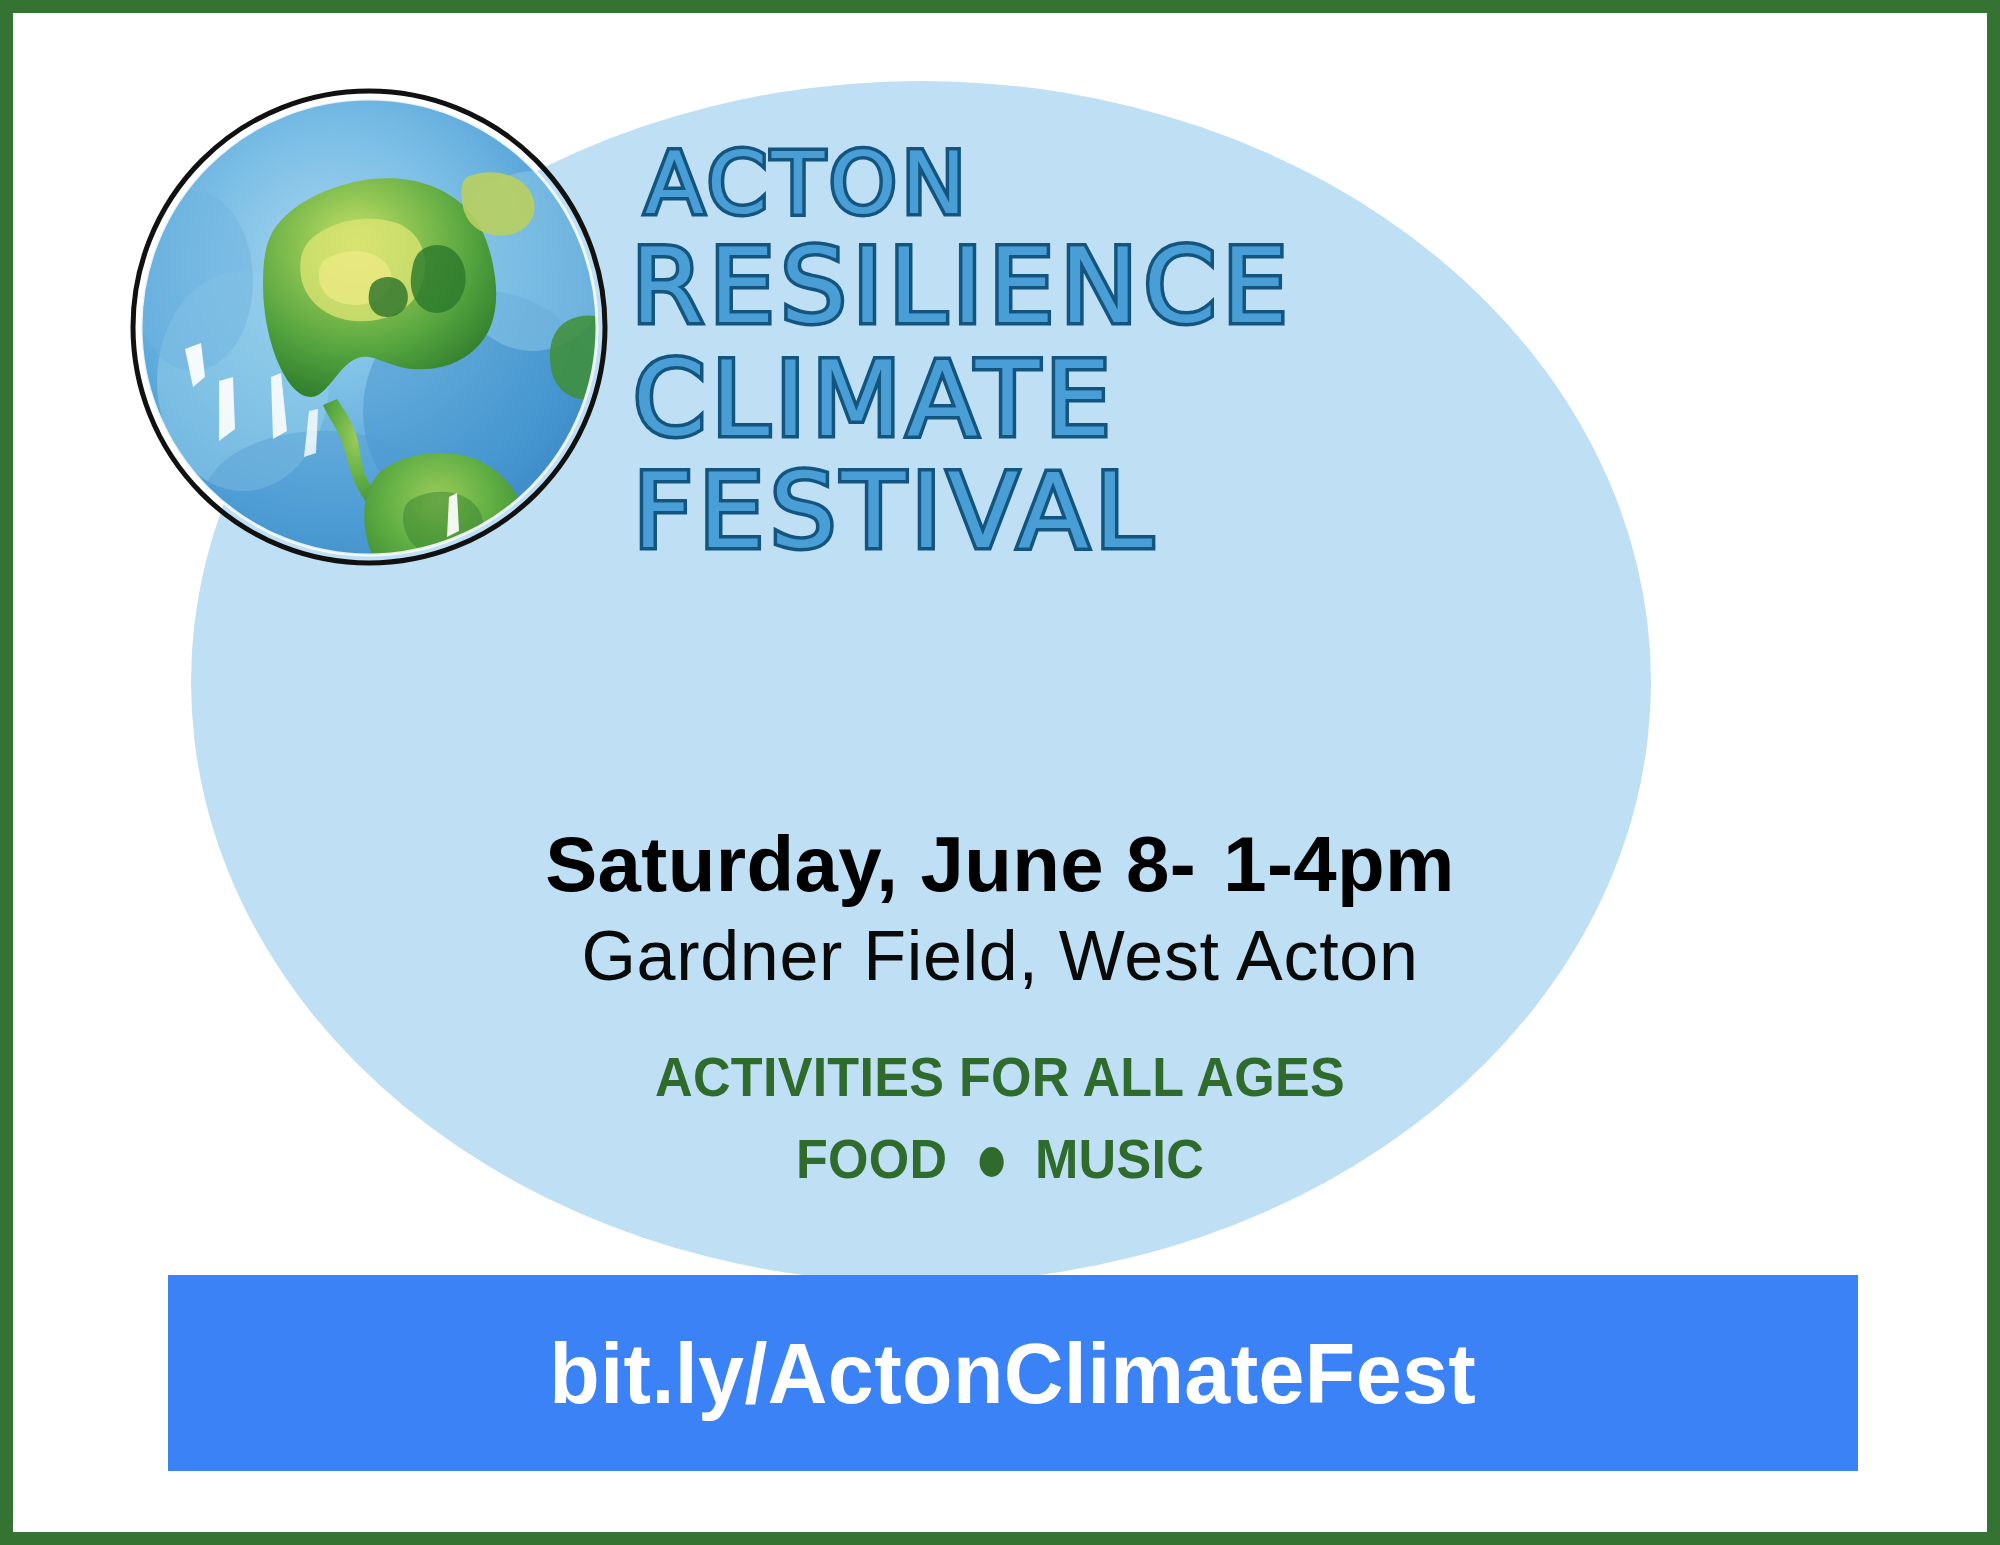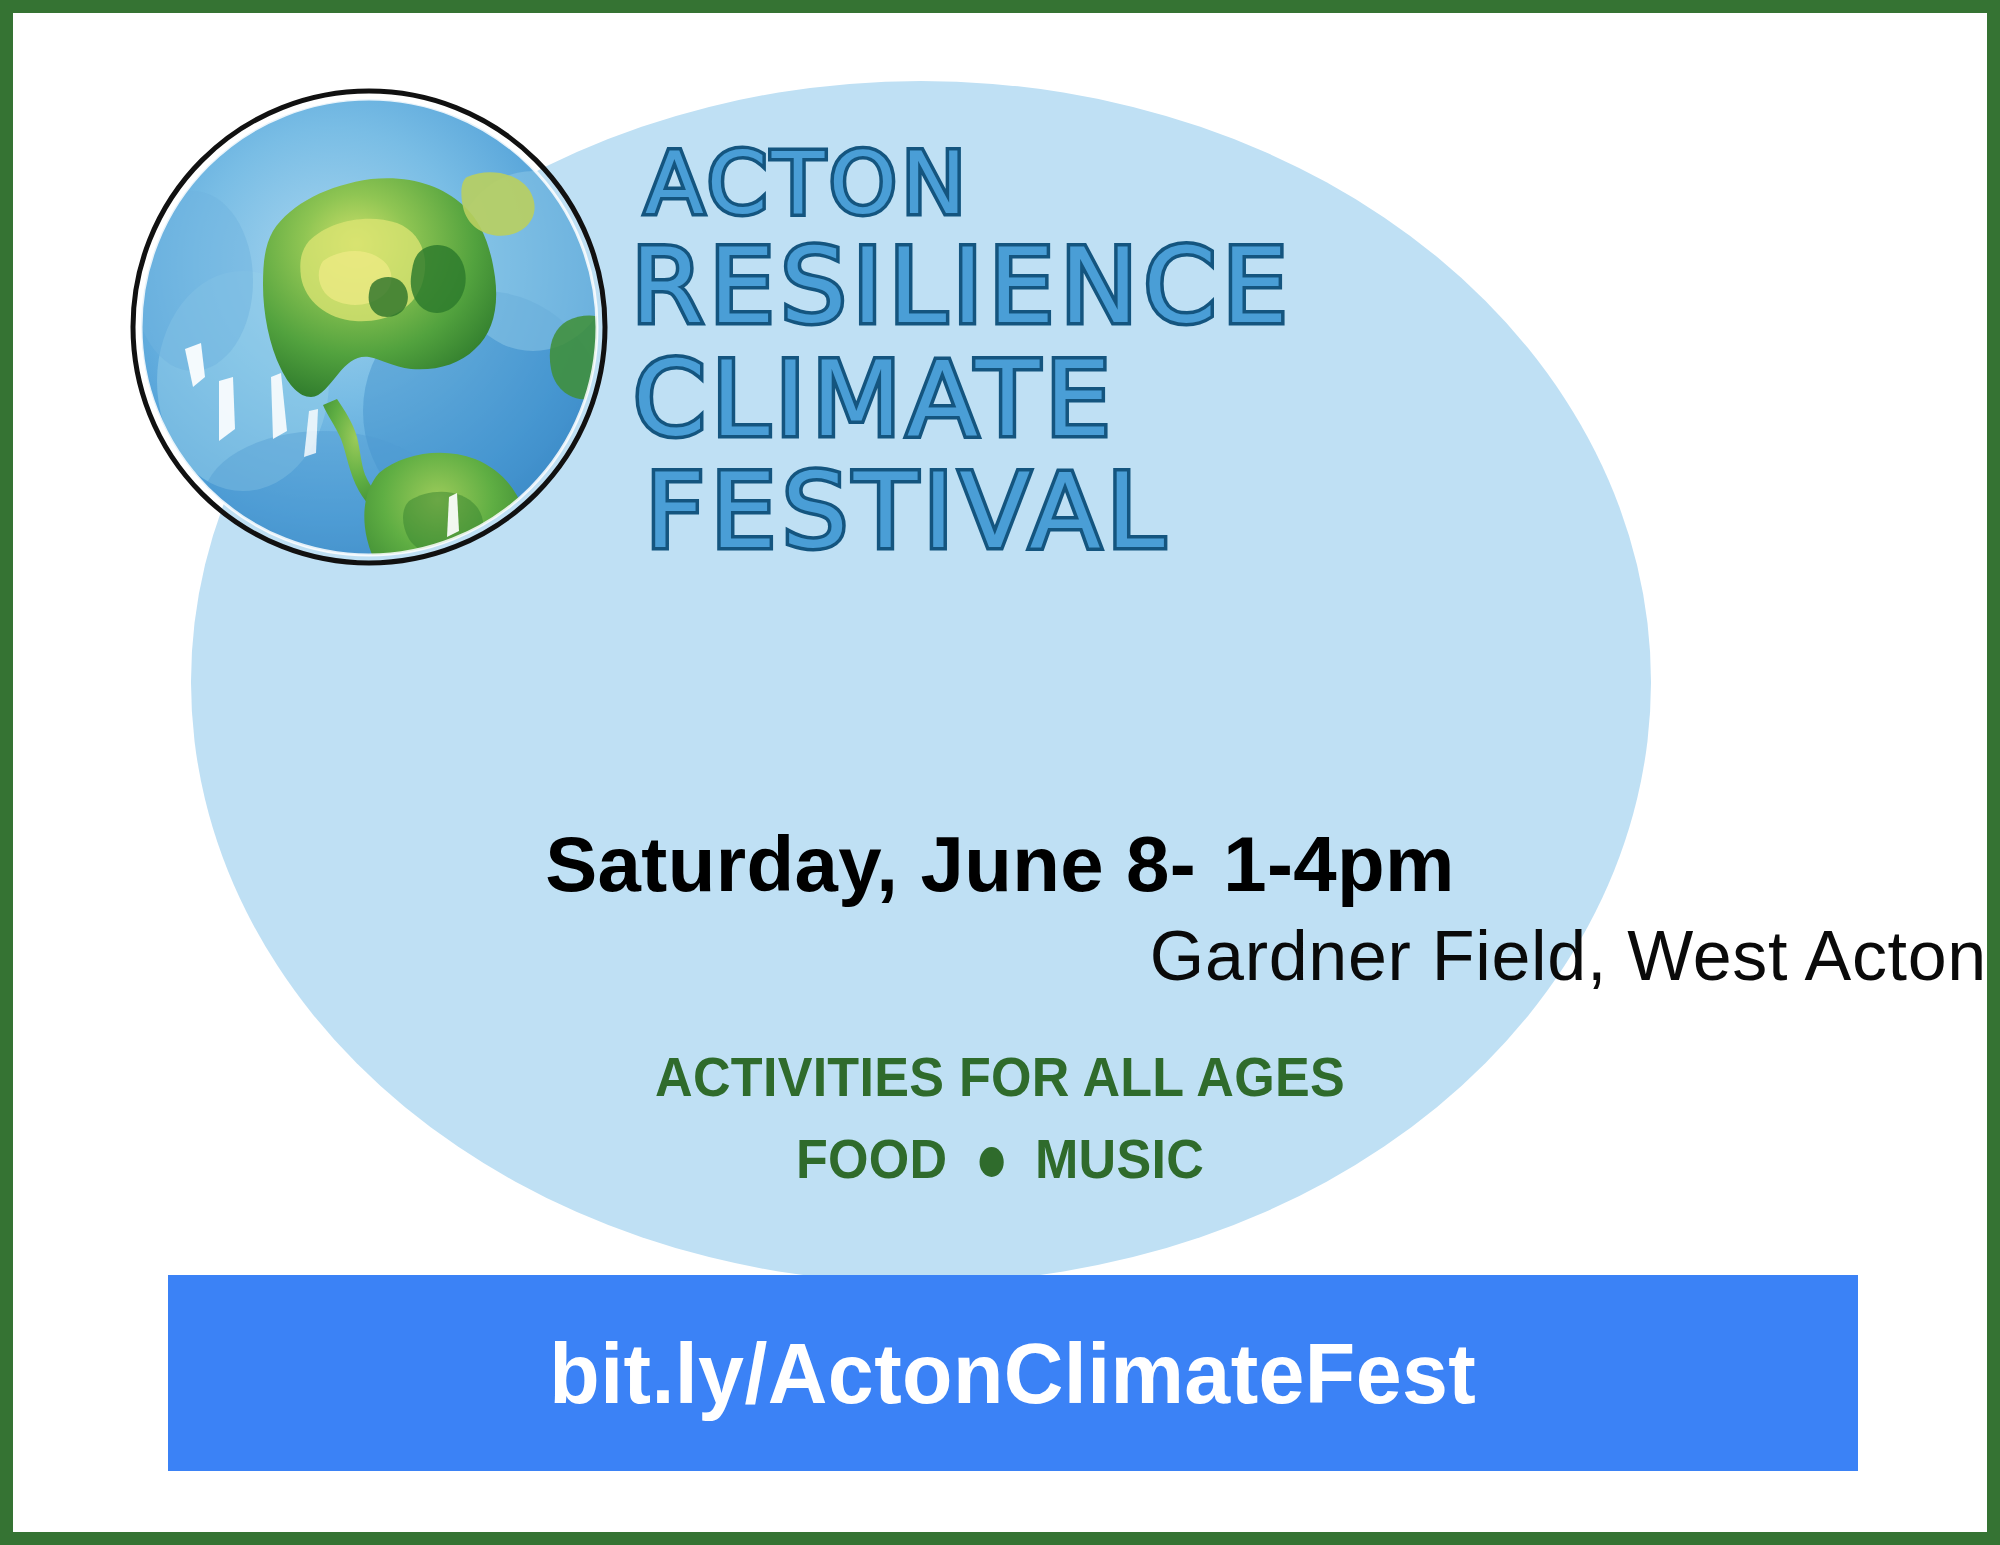--- a/index.html
+++ b/index.html
@@ -56,21 +56,21 @@
     -webkit-text-stroke: 7px #14557f;
     paint-order: stroke fill;
     letter-spacing: 0.055em;
     line-height: 1.04;
     white-space: nowrap;
     margin: 0;
   }
   .tl-1 { font-size: 86px; margin-left: 12px; }
   .tl-2 { font-size: 104px; margin-top: 4px; }
   .tl-3 { font-size: 104px; margin-top: 4px; margin-left: -2px; }
-  .tl-4 { font-size: 104px; margin-top: 4px; margin-left: 12px; }
+  .tl-4 { font-size: 104px; margin-top: 4px; }
 
   
   .date-line {
     position: absolute;
     left: 0;
     right: 0;
     top: 806px;
     text-align: center;
     z-index: 4;
     font-family: "Liberation Sans", sans-serif;
@@ -79,21 +79,21 @@
     color: #000000;
     letter-spacing: 0.005em;
     white-space: nowrap;
   }
   .date-line .gap { letter-spacing: 0.35em; }
   .venue-line {
     position: absolute;
     left: 0;
     right: 0;
     top: 903px;
-    text-align: right;
+    text-align: center;
     z-index: 4;
     font-family: "Liberation Sans", sans-serif;
     font-weight: 400;
     font-size: 70px;
     color: #0a0a0a;
     letter-spacing: 0.01em;
     white-space: nowrap;
   }
 
   

